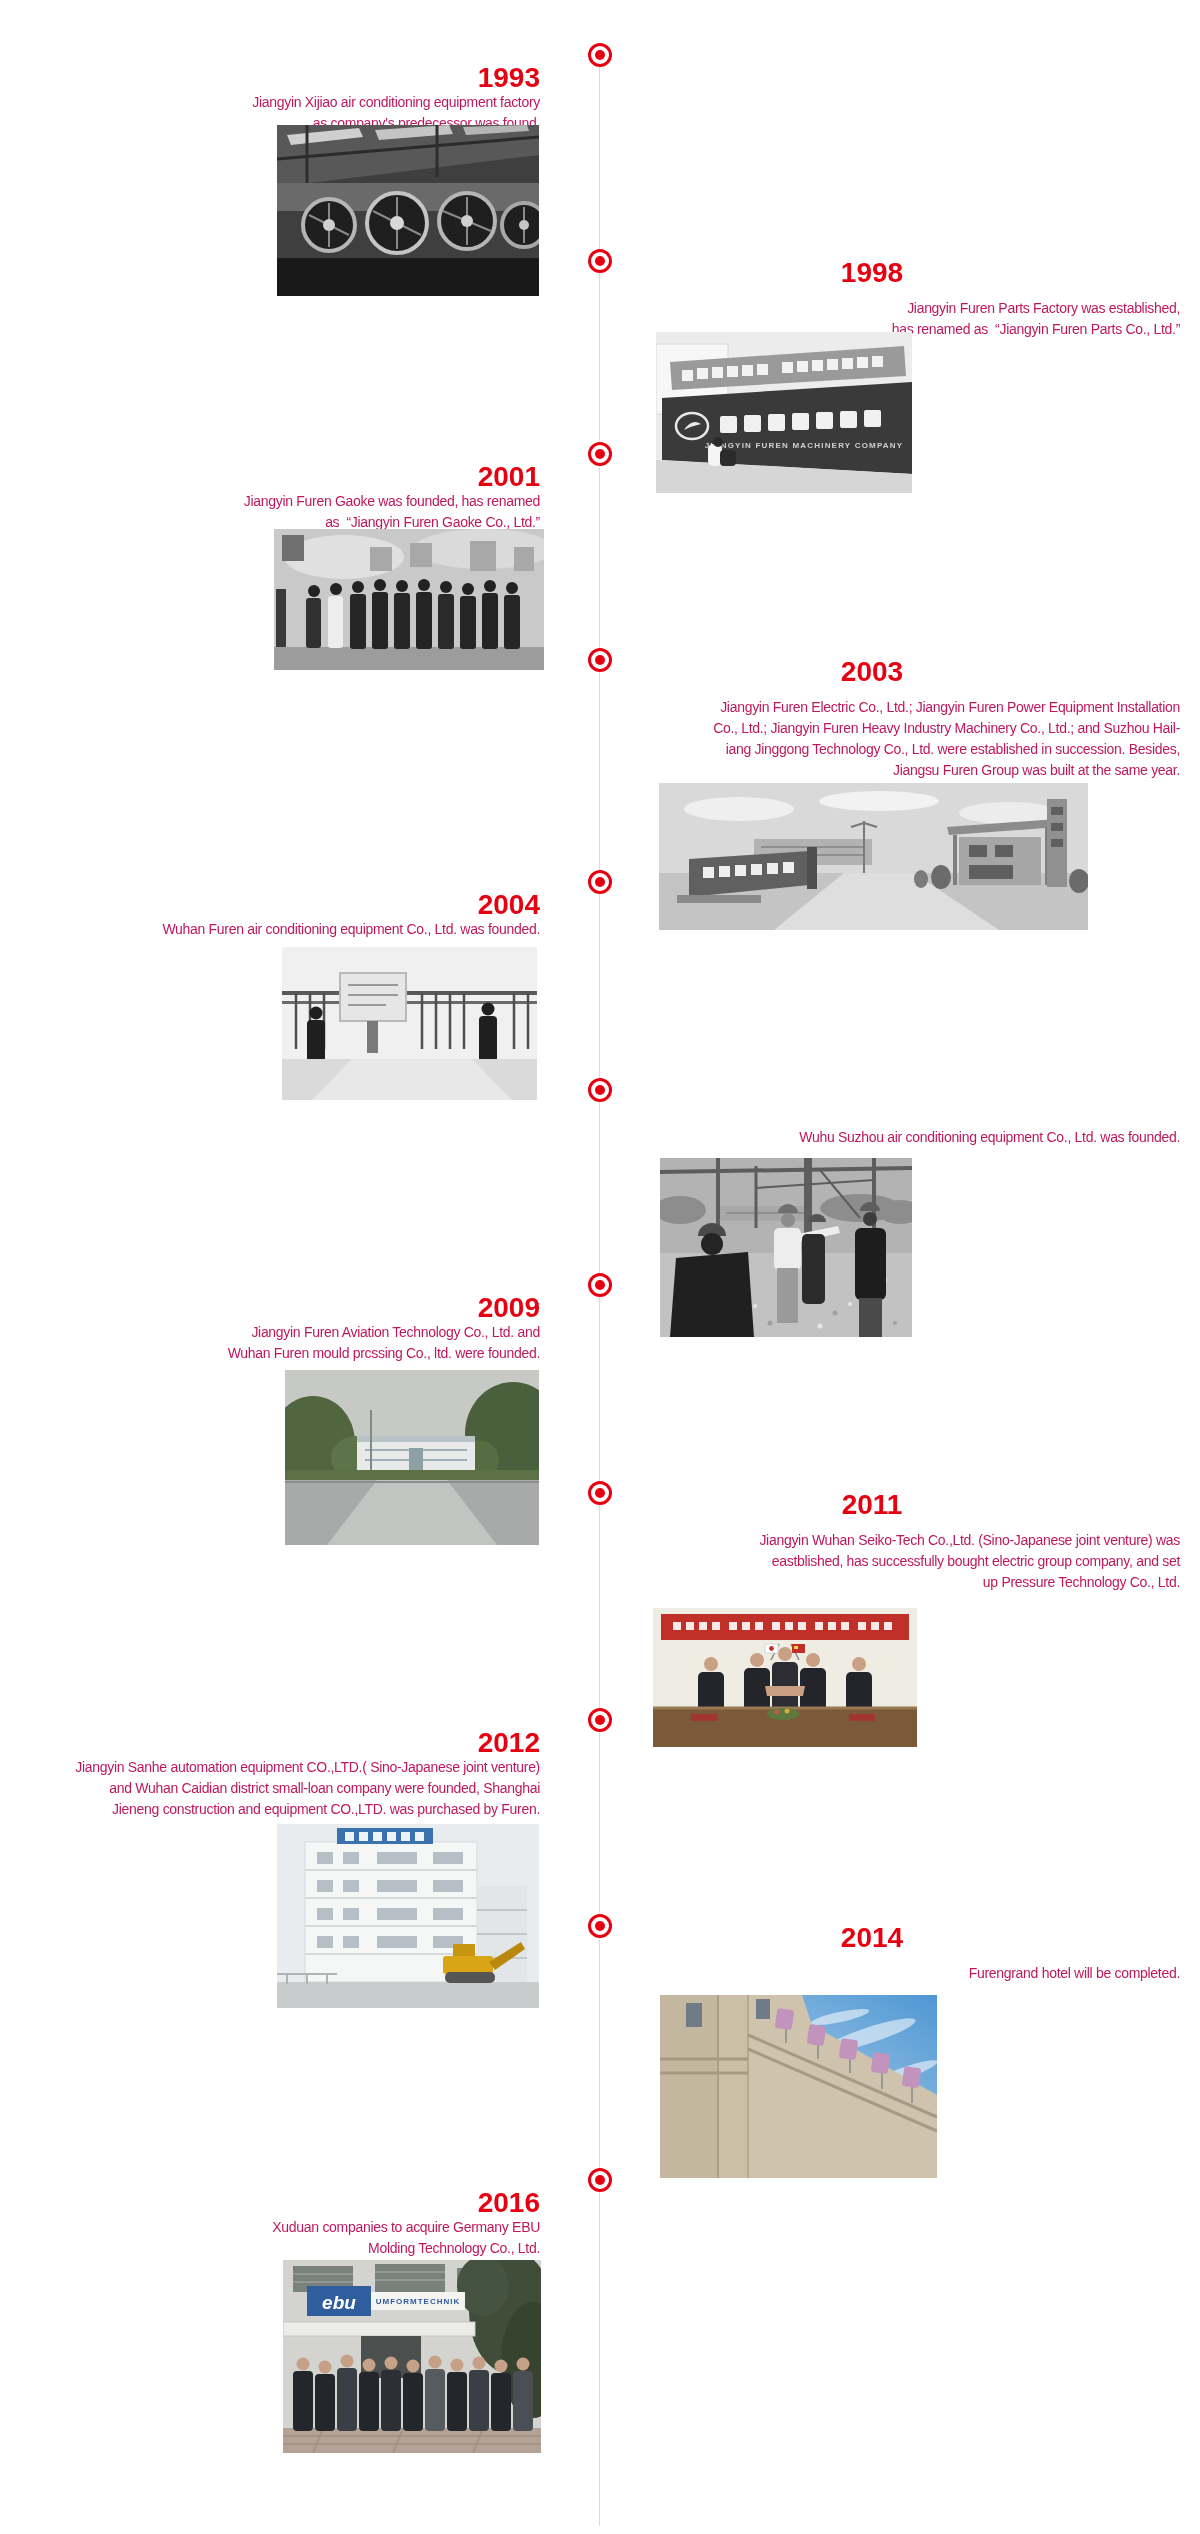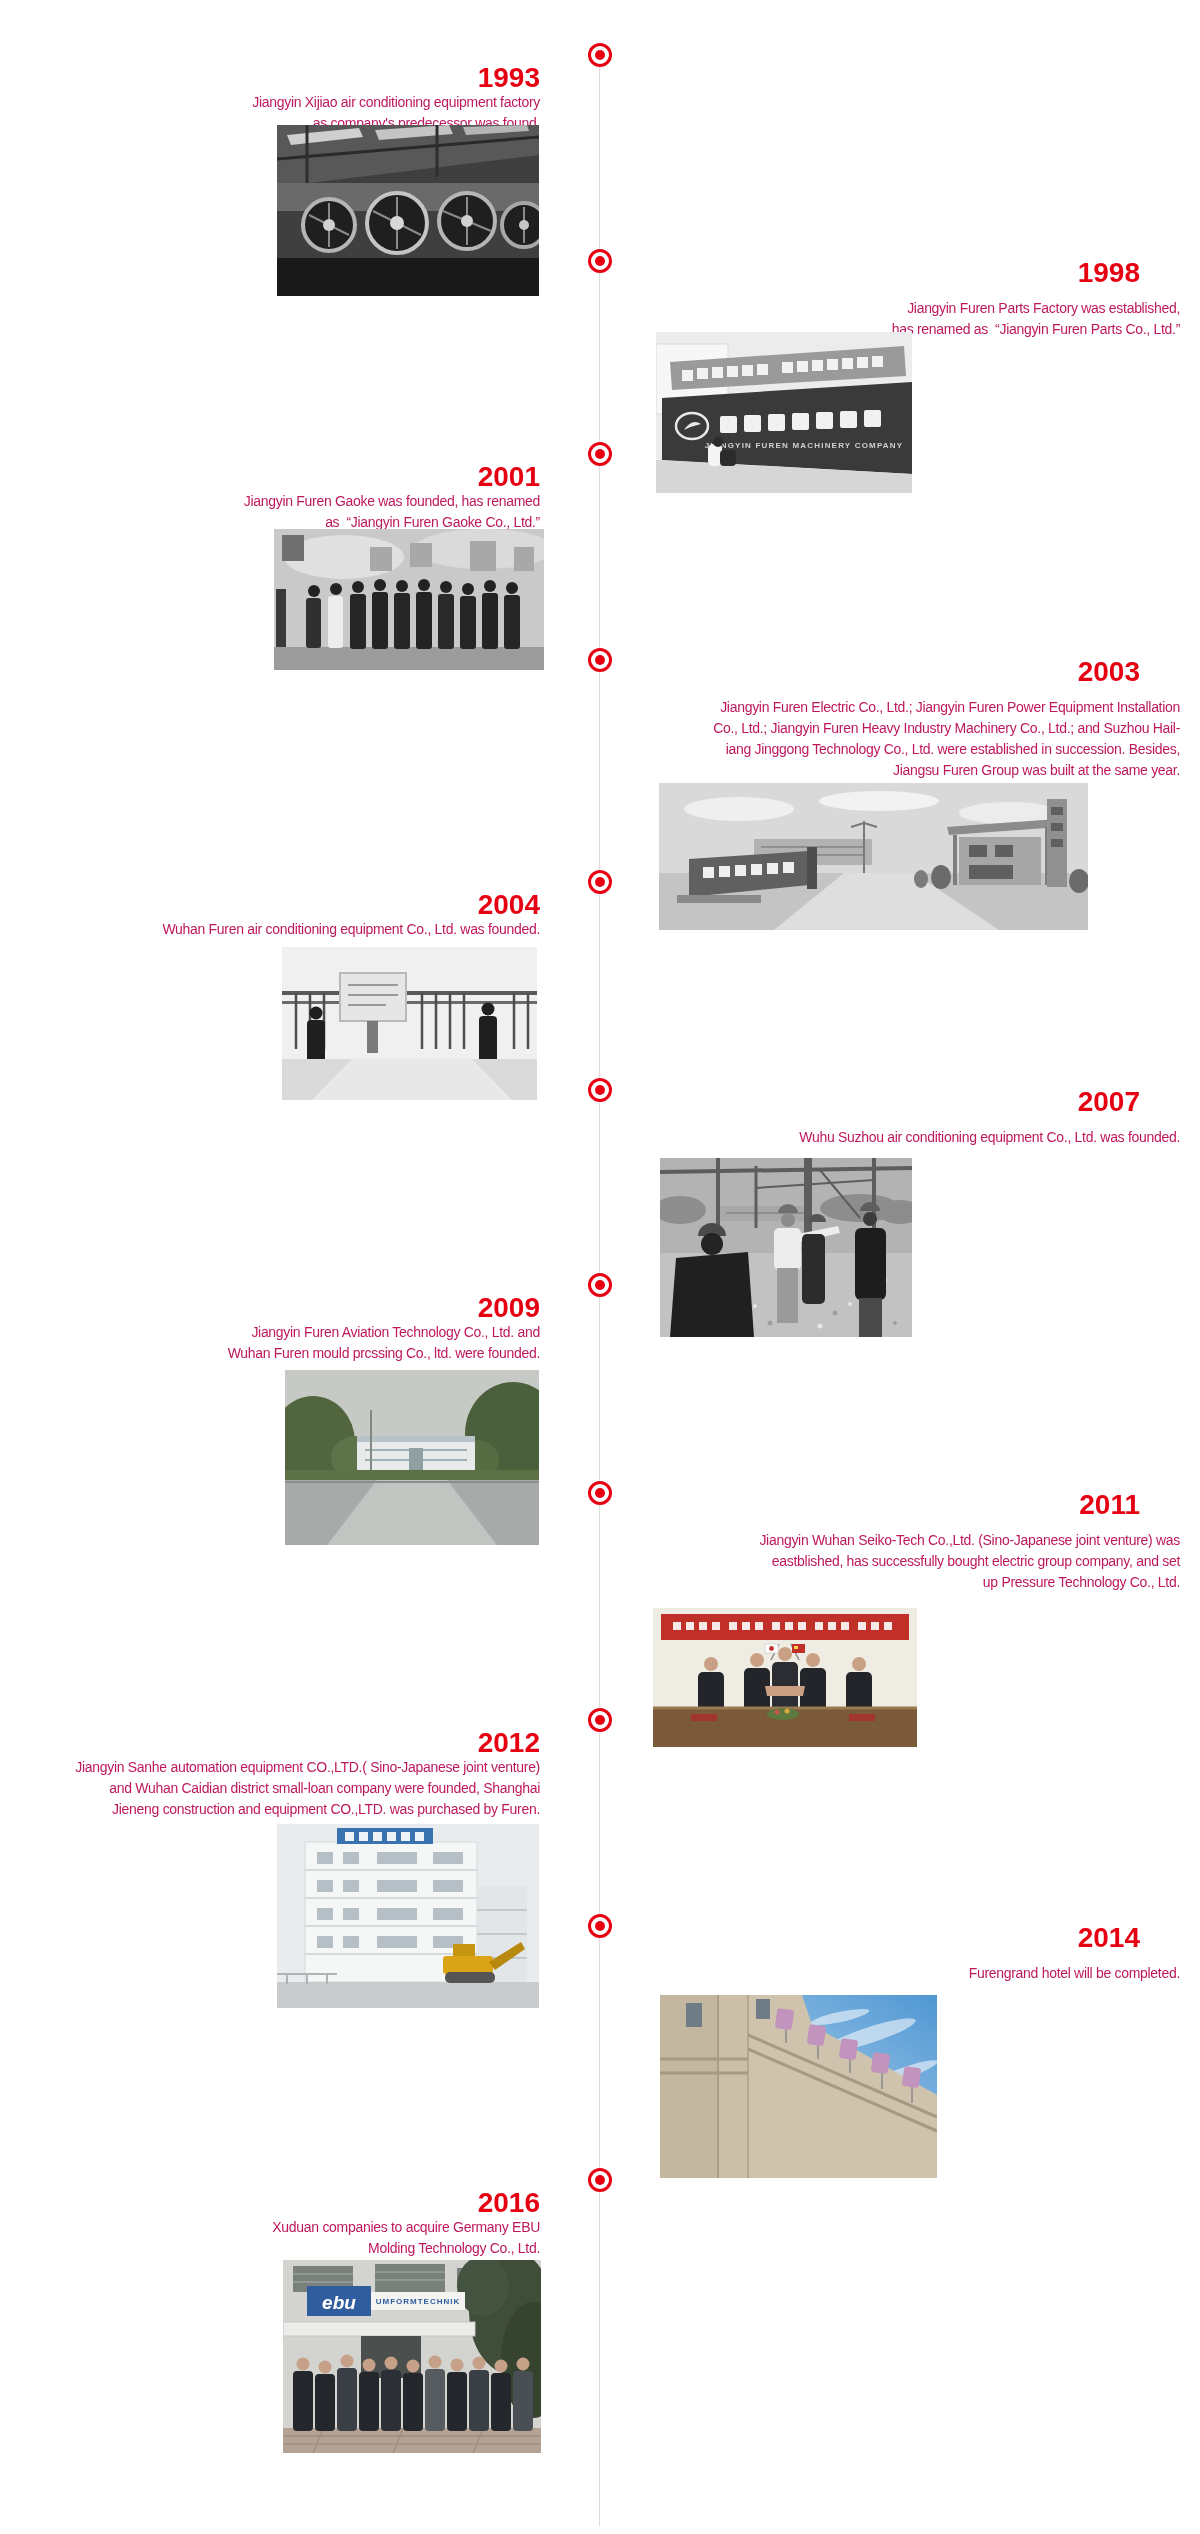--- a/index.html
+++ b/index.html
@@ -6,21 +6,21 @@
   #page{position:relative;width:1200px;height:2534px;background:#ffffff;overflow:hidden;
         font-family:"Liberation Sans","DejaVu Sans",sans-serif;}
   .tl-line{position:absolute;left:599px;top:55px;width:1px;height:2471px;background:#dcdcdc;}
   .marker{position:absolute;left:588px;width:24px;height:24px;border-radius:50%;
           background:#fff;border:3px solid #e60012;box-sizing:border-box;}
   .marker::after{content:"";position:absolute;left:50%;top:50%;width:10px;height:10px;
           margin:-5px 0 0 -5px;border-radius:50%;background:#e60012;}
   .year{position:absolute;height:30px;line-height:30px;font-size:28px;font-weight:bold;
         color:#e60012;letter-spacing:0;}
   .year.left{left:60px;width:480px;text-align:right;}
-  .year.right{left:660px;width:480px;text-align:right;margin-top:12px;}
+  .year.right{left:632px;width:480px;text-align:center;margin-top:12px;}
   .desc{position:absolute;font-size:14px;line-height:21px;color:#be185d;
         white-space:pre;letter-spacing:-0.3px;}
   .desc.left{left:0;width:540px;text-align:right;}
   .desc.right{left:660px;width:520px;text-align:right;}
   .photo{position:absolute;display:block;}
 </style>
 </head>
 <body>
 
 <div id="page">
@@ -220,21 +220,20 @@
     <rect x="85" y="74" width="11" height="32" fill="#7a7a7a"></rect>
     <circle cx="34" cy="66" r="6.5" fill="#1f1f1f"></circle>
     <rect x="25" y="73" width="18" height="52" rx="4" fill="#1f1f1f"></rect>
     <circle cx="206" cy="62" r="6.5" fill="#1f1f1f"></circle>
     <rect x="197" y="69" width="18" height="58" rx="4" fill="#1f1f1f"></rect>
     <rect x="0" y="112" width="255" height="41" fill="#dadada"></rect>
     <polygon points="70,112 190,112 230,153 30,153" fill="#e8e8e8"></polygon>
   </svg>
 
   <div class="marker" style="top:1078px"></div>
-  <h2 class="year right" style="top:1075px">2007</h2>
   <p class="desc right" style="top:1113px">Wuhu Suzhou air conditioning equipment Co., Ltd. was founded.</p>
   <svg class="photo" style="left:660px;top:1158px" width="252" height="179" viewBox="0 0 252 179">
     <rect width="252" height="179" fill="#b3b3b3"></rect>
     <g fill="#8d8d8d">
       <ellipse cx="20" cy="52" rx="26" ry="14"></ellipse>
         <ellipse cx="200" cy="50" rx="40" ry="14"></ellipse>
       <ellipse cx="240" cy="54" rx="22" ry="12"></ellipse>
     </g>
     <rect x="60" y="48" width="92" height="15" fill="#a8a8a8"></rect>
     <g stroke="#8f8f8f" stroke-width="2">

